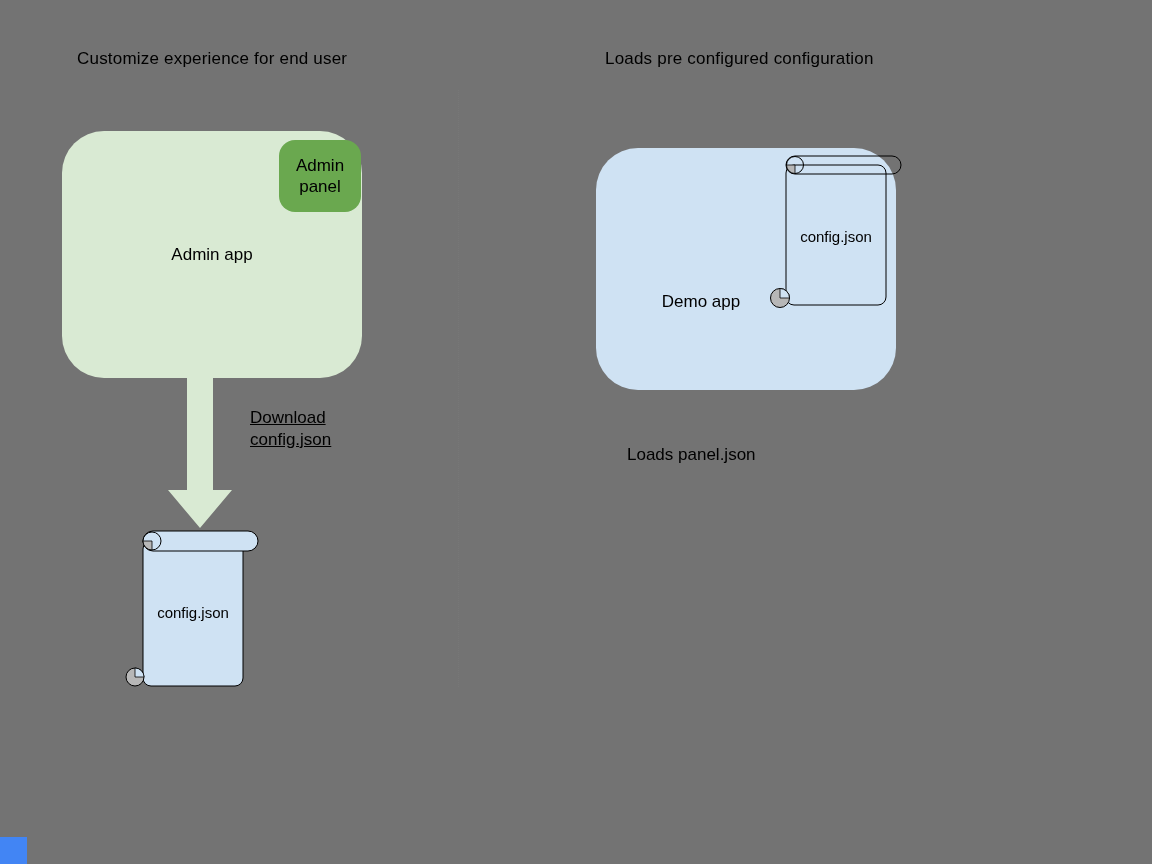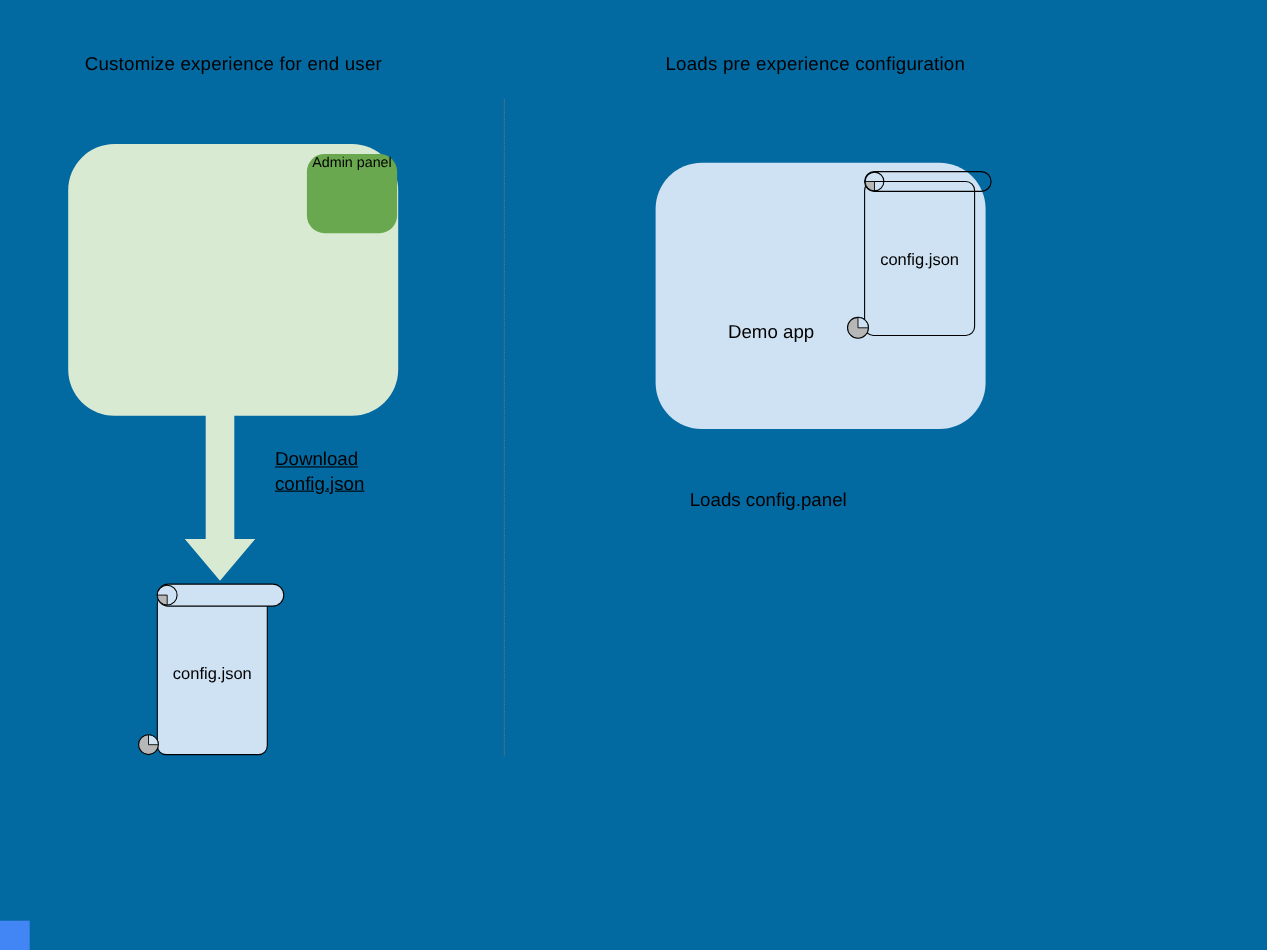--- a/index.html
+++ b/index.html
@@ -1,28 +1,28 @@
 <!DOCTYPE html>
 <html><head>
 <meta charset="utf-8">
 <style>
   html,body{margin:0;padding:0;background:#ffffff;}
   .canvas{
-    position:relative;width:1152px;height:864px;background:#0369a1;
+    position:relative;width:1152px;height:864px;background:#737373;
     font-family:"Liberation Sans",sans-serif;color:#000;overflow:hidden;
   }
   .abs{position:absolute;}
   .heading{font-size:17px;letter-spacing:.2px;white-space:nowrap;}
   .app-box{border-radius:42px;}
   .admin-app{left:62px;top:131px;width:300px;height:247px;background:#d9ead3;}
   .demo-app{left:596px;top:148px;width:300px;height:242px;background:#cfe2f3;}
   .admin-panel{
     left:279px;top:140px;width:82px;height:72px;border-radius:16px;background:#6aa84f;
-    display:flex;align-items:flex-start;justify-content:center;text-align:center;
-    font-size:13px;line-height:1.25;
+    display:flex;align-items:center;justify-content:center;text-align:center;
+    font-size:17px;line-height:1.25;
   }
   .box-label{font-size:17px;text-align:center;white-space:nowrap;}
   .admin-app-label{left:62px;top:245px;width:300px;}
   .demo-app-label{left:596px;top:260px;width:210px;margin-top:32px;}
   .caption{font-size:17px;line-height:22px;}
   .download-caption{left:250px;top:407px;white-space:pre-line;text-decoration:underline;}
   .loads-caption{left:627px;top:444px;white-space:nowrap;}
   .scroll-label{font-size:15px;text-align:center;width:100px;white-space:nowrap;}
   .scroll-label-left{left:143px;top:604px;}
   .scroll-label-right{left:786px;top:228px;}
@@ -32,28 +32,29 @@
   }
   .corner-square{left:0;top:837px;width:27px;height:27px;background:#4285f4;}
   svg{display:block;}
 </style>
 </head>
 <body>
 
 <div class="canvas">
 
   <div class="abs heading" style="left:77px;top:49px;">Customize experience for end user</div>
-  <div class="abs heading" style="left:605px;top:49px;">Loads pre experience configuration</div>
+  <div class="abs heading" style="left:605px;top:49px;">Loads pre configured configuration</div>
 
   <div class="abs divider"></div>
 
   <div class="abs app-box admin-app" style="background-color: rgb(217, 234, 211);"></div>
   <div class="abs admin-panel" style="background-color: rgb(106, 168, 79);">
     <span>Admin panel</span>
   </div>
+  <div class="abs box-label admin-app-label">Admin app</div>
 
   <svg class="abs" style="left:168px;top:377px;" width="64" height="151" viewBox="0 0 64 151">
     <polygon points="19,0 45,0 45,113 64,113 32,151 0,113 19,113" fill="#d9ead3"></polygon>
   </svg>
   <div class="abs caption download-caption">Download
 config.json</div>
 
   <svg class="abs" style="left:125px;top:528px;" width="135" height="162" viewBox="0 0 135 162">
     <rect x="18" y="13" width="100" height="145" rx="8" stroke="#000" stroke-width="1" fill="#cfe2f3"></rect>
     <circle cx="10" cy="149" r="9" stroke="#000" stroke-width="1" fill="#b7b7b7"></circle>
@@ -70,17 +71,17 @@
   <svg class="abs" style="left:768px;top:153px;" width="140" height="160" viewBox="0 0 140 160">
     <rect x="18" y="12" width="100" height="140" rx="8" fill="none" stroke="#000" stroke-width="1"></rect>
     <circle cx="12" cy="145" r="9.5" stroke="#000" stroke-width="1" fill="#b7b7b7"></circle>
     <path d="M12,145 L21.5,145 A9.5,9.5 0 0 0 12,135.5 Z" stroke="#000" stroke-width="0.8" fill="#cfe2f3"></path>
     <rect x="18" y="3" width="115" height="18" rx="9" fill="none" stroke="#000" stroke-width="1"></rect>
     <circle cx="27" cy="12" r="8.5" fill="none" stroke="#000" stroke-width="1"></circle>
     <path d="M27,12 L18.5,12 A8.5,8.5 0 0 0 27,20.5 Z" stroke="#000" stroke-width="0.8" fill="#b7b7b7"></path>
   </svg>
   <div class="abs scroll-label scroll-label-right">config.json</div>
 
-  <div class="abs caption loads-caption">Loads config.panel</div>
+  <div class="abs caption loads-caption">Loads panel.json</div>
 
   <div class="abs corner-square" style="background-color: rgb(66, 133, 244);"></div>
 
 </div>
 
 </body></html>

